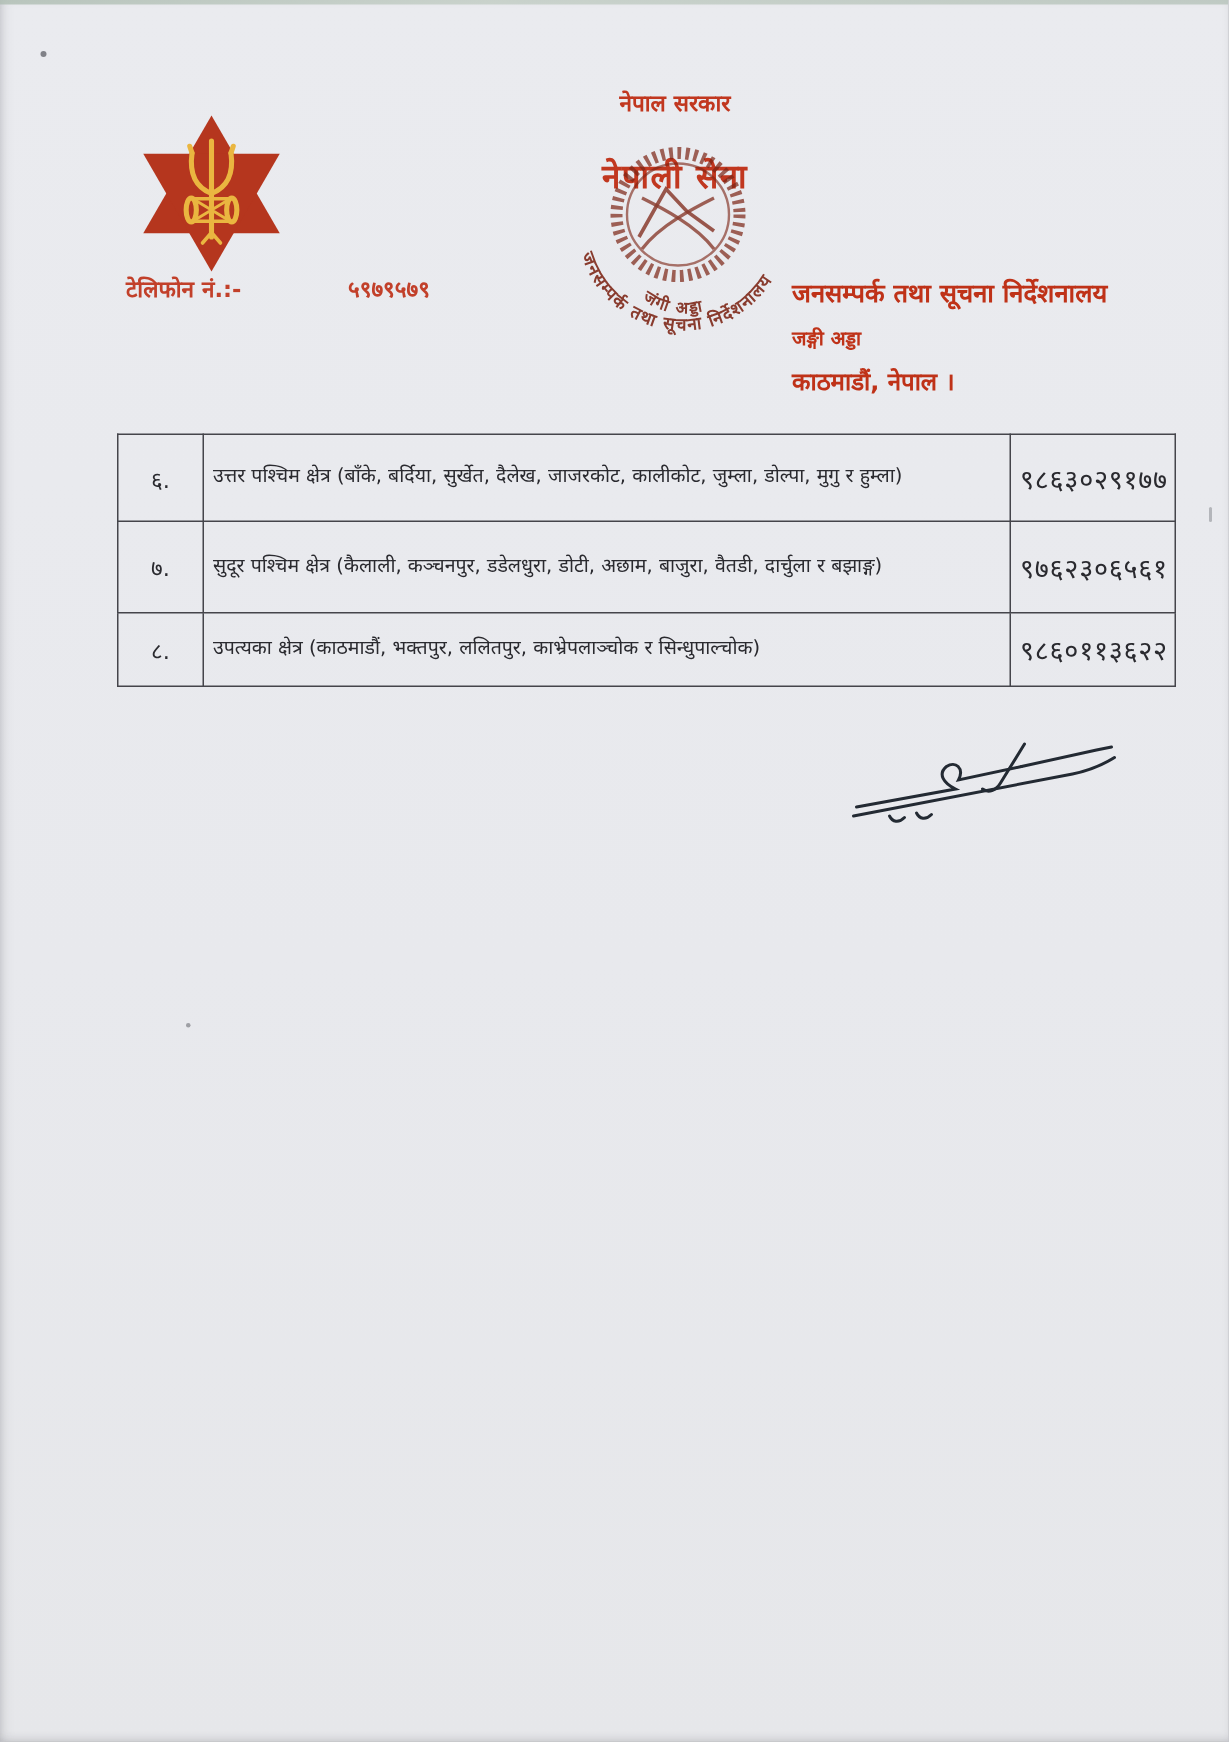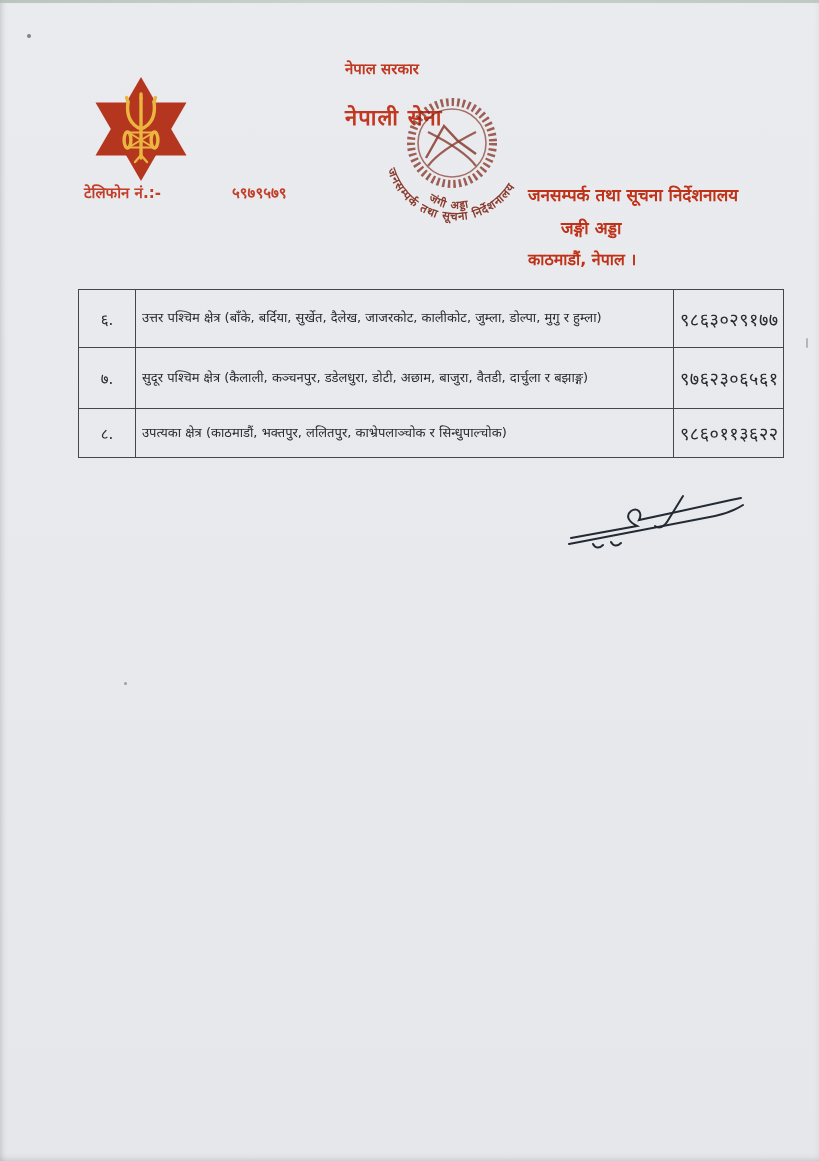--- a/index.html
+++ b/index.html
@@ -14,30 +14,30 @@
   
   .emblem{position:absolute;left:86px;top:74px;width:110px;height:110px;}
   
   .contact{position:absolute;left:84px;top:182px;width:330px;font-size:15px;font-weight:600;color:#c2402a;}
   .contact .line{display:flex;margin-bottom:9px;white-space:nowrap;}
   .contact .lbl{width:148px;}
   .contact .lbl-short{width:76px;}
   .contact .sep{margin-right:8px;}
   .contact .email-val{font-weight:500;letter-spacing:.2px;}
   
-  .center-block{position:absolute;left:345px;top:58px;width:210px;text-align:left;color:#c1371f;font-weight:700;}
+  .center-block{position:absolute;left:345px;top:58px;width:210px;text-align:center;color:#c1371f;font-weight:700;}
   .cb-l1{font-size:15px;}
   .cb-l2{font-size:17px;margin-top:6px;}
   .cb-l3{font-size:22px;margin-top:23px;letter-spacing:1px;}
   
   .seal{position:absolute;left:372px;top:96px;width:165px;height:132px;opacity:.88;}
   
   .right-block{position:absolute;left:528px;top:183px;width:280px;color:#bf3218;font-weight:700;}
   .rb-l1{font-size:17px;}
-  .rb-l2{font-size:17px;margin-top:10px;margin-left:33px;}
+  .rb-l2{font-size:13px;margin-top:10px;}
   .rb-l3{font-size:16px;margin-top:9px;}
   
   .doc-table{position:absolute;left:78px;top:289px;width:666px;border-collapse:collapse;table-layout:fixed;color:#2a2a2f;}
   .doc-table td{border:1.3px solid #45454b;padding:2px 6px;vertical-align:middle;}
   .th-row td{height:42px;text-align:center;font-size:16px;font-weight:600;}
   .c-sn{width:44px;text-align:center;font-size:15px;}
   .c-region{width:525px;font-size:13px;line-height:1.55;padding:4px 10px 4px 12px;margin-top:39px;}
   .c-mobile{width:97px;text-align:left;font-size:18px;letter-spacing:.5px;}
   .r1 td{height:53px;}
   .r2 td{height:56px;}

